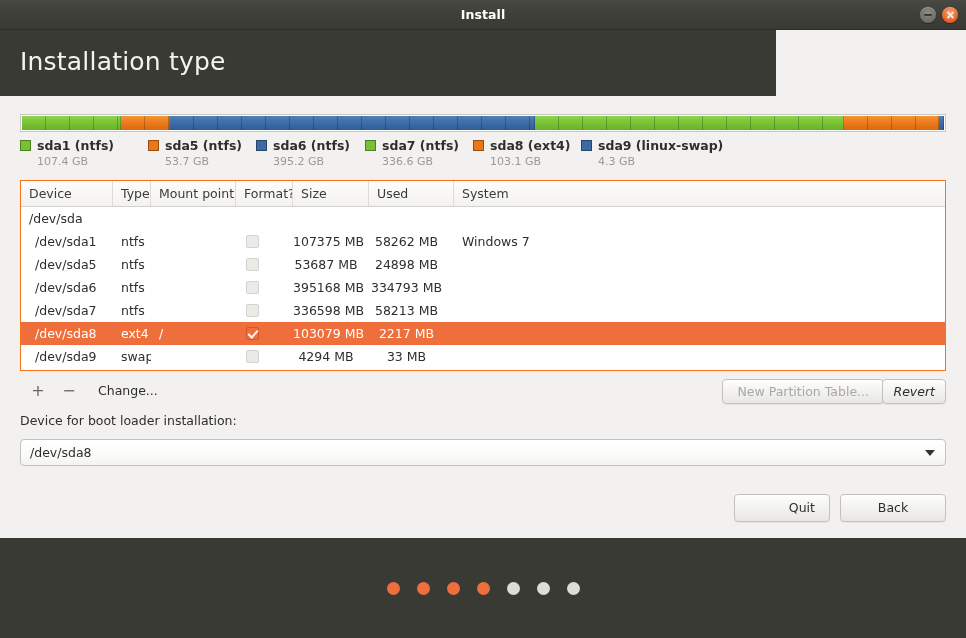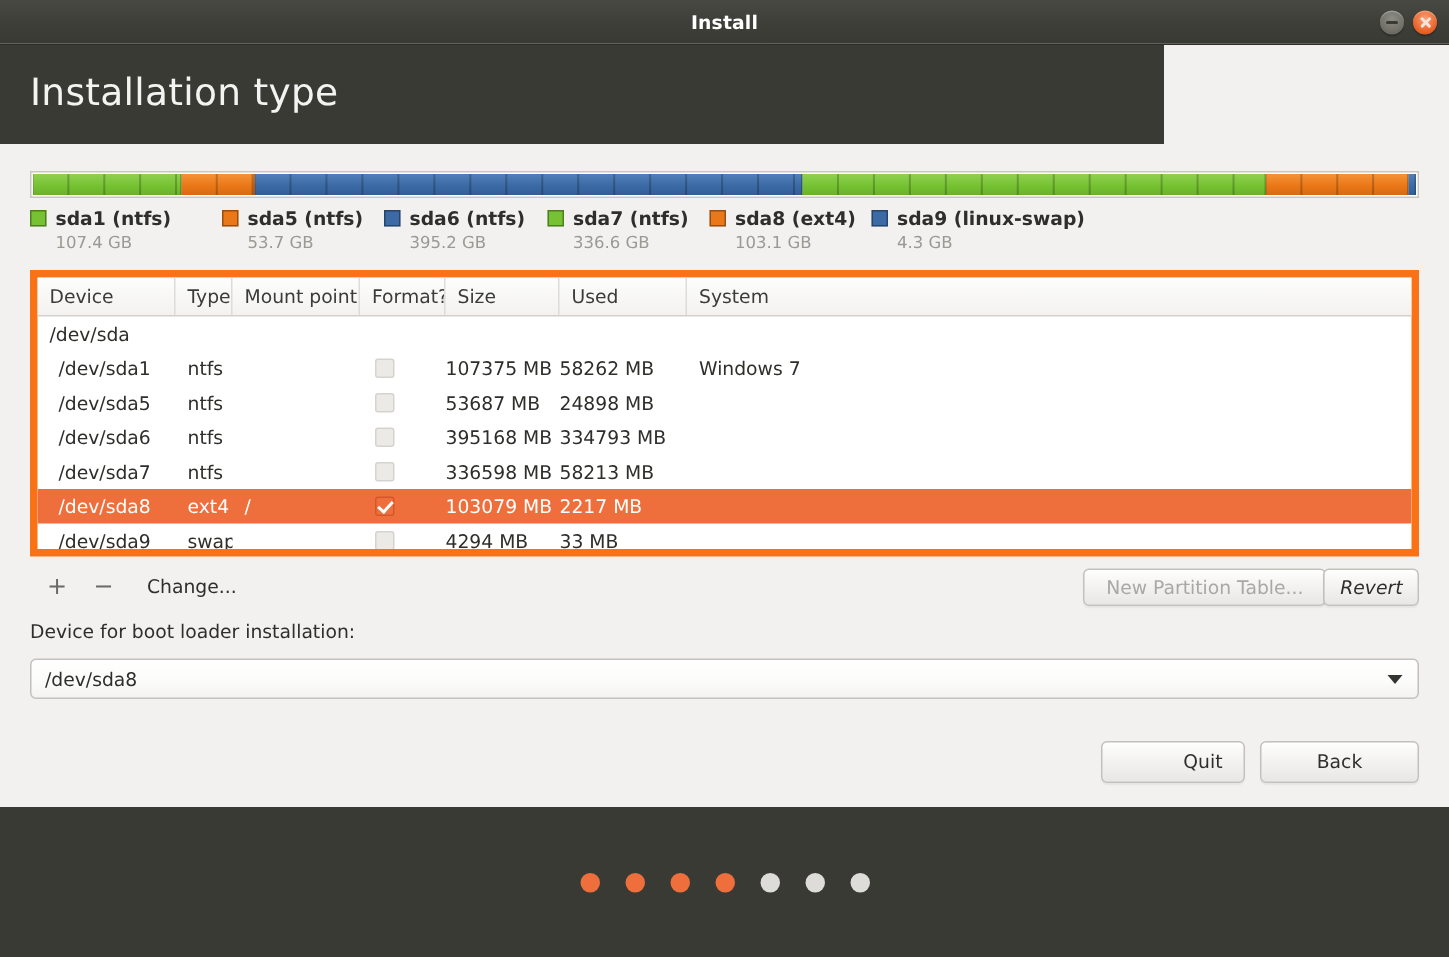--- a/index.html
+++ b/index.html
@@ -136,21 +136,21 @@
     margin-top: 2px; margin-left: 17px;
     font-size: 11px; color: #9a9994;
     white-space: nowrap;
   }
 
   
   .table-wrap {
     position: absolute; left: 20px; top: 84px;
     width: 926px; height: 191px;
     background: #ffffff;
-    border: 5px solid #f97316;
+    border: 1px solid #f97316;
     box-sizing: border-box;
     overflow: hidden;
   }
   .thead {
     display: flex;
     height: 26px;
     background: linear-gradient(to bottom, #fdfdfc 0%, #f3f2f0 100%);
     border-bottom: 1px solid #d3d1cd;
     box-sizing: border-box;
   }
@@ -170,21 +170,21 @@
   }
   .trow.selected { background: #ef6f3c; }
   .td {
     font-size: 12.5px; color: #2e2e2b;
     line-height: 23px;
     padding-left: 8px;
     box-sizing: border-box;
     overflow: hidden; white-space: nowrap;
   }
   .trow.selected .td { color: #ffffff; }
-  .td.num { text-align: left; padding-left: 0; padding-right: 10px; }
+  .td.num { text-align: center; padding-left: 0; padding-right: 10px; }
   .td.ctr { text-align: left; padding-left: 10px; }
 
   
   .c-device { width: 92px; }
   .c-type   { width: 38px; }
   .c-mount  { width: 85px; }
   .c-format { width: 57px; text-align: right; }
   .c-size   { width: 76px; }
   .c-used   { width: 85px; }
   .c-system { width: 460px; }

